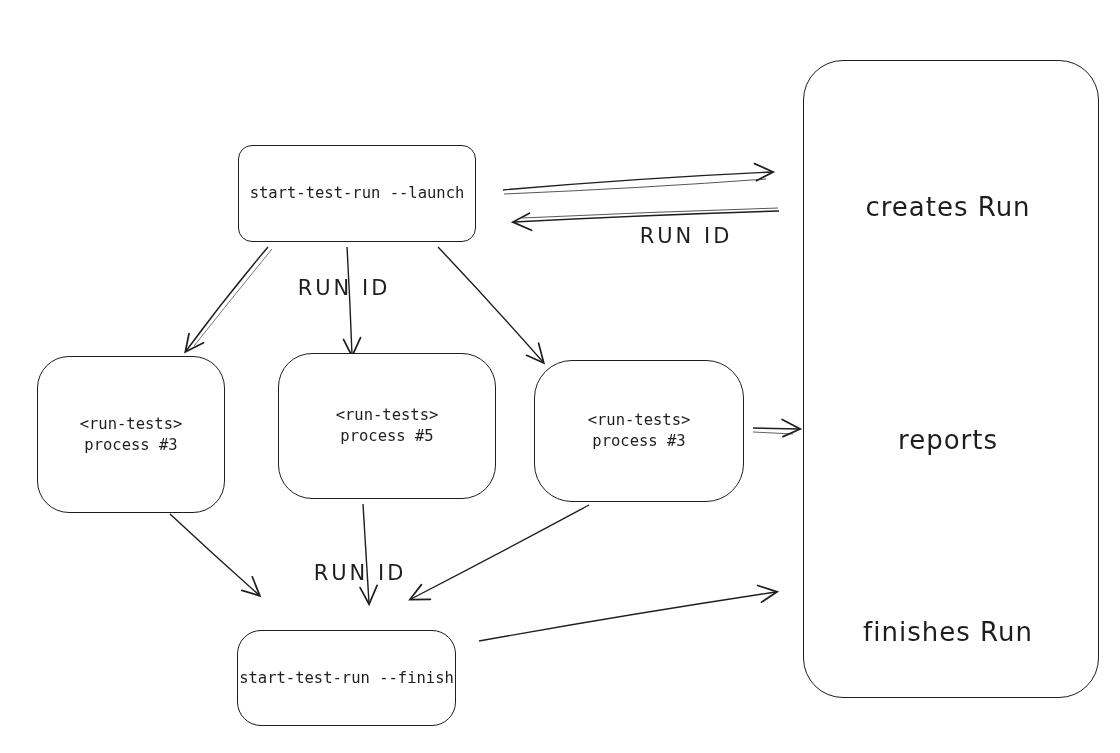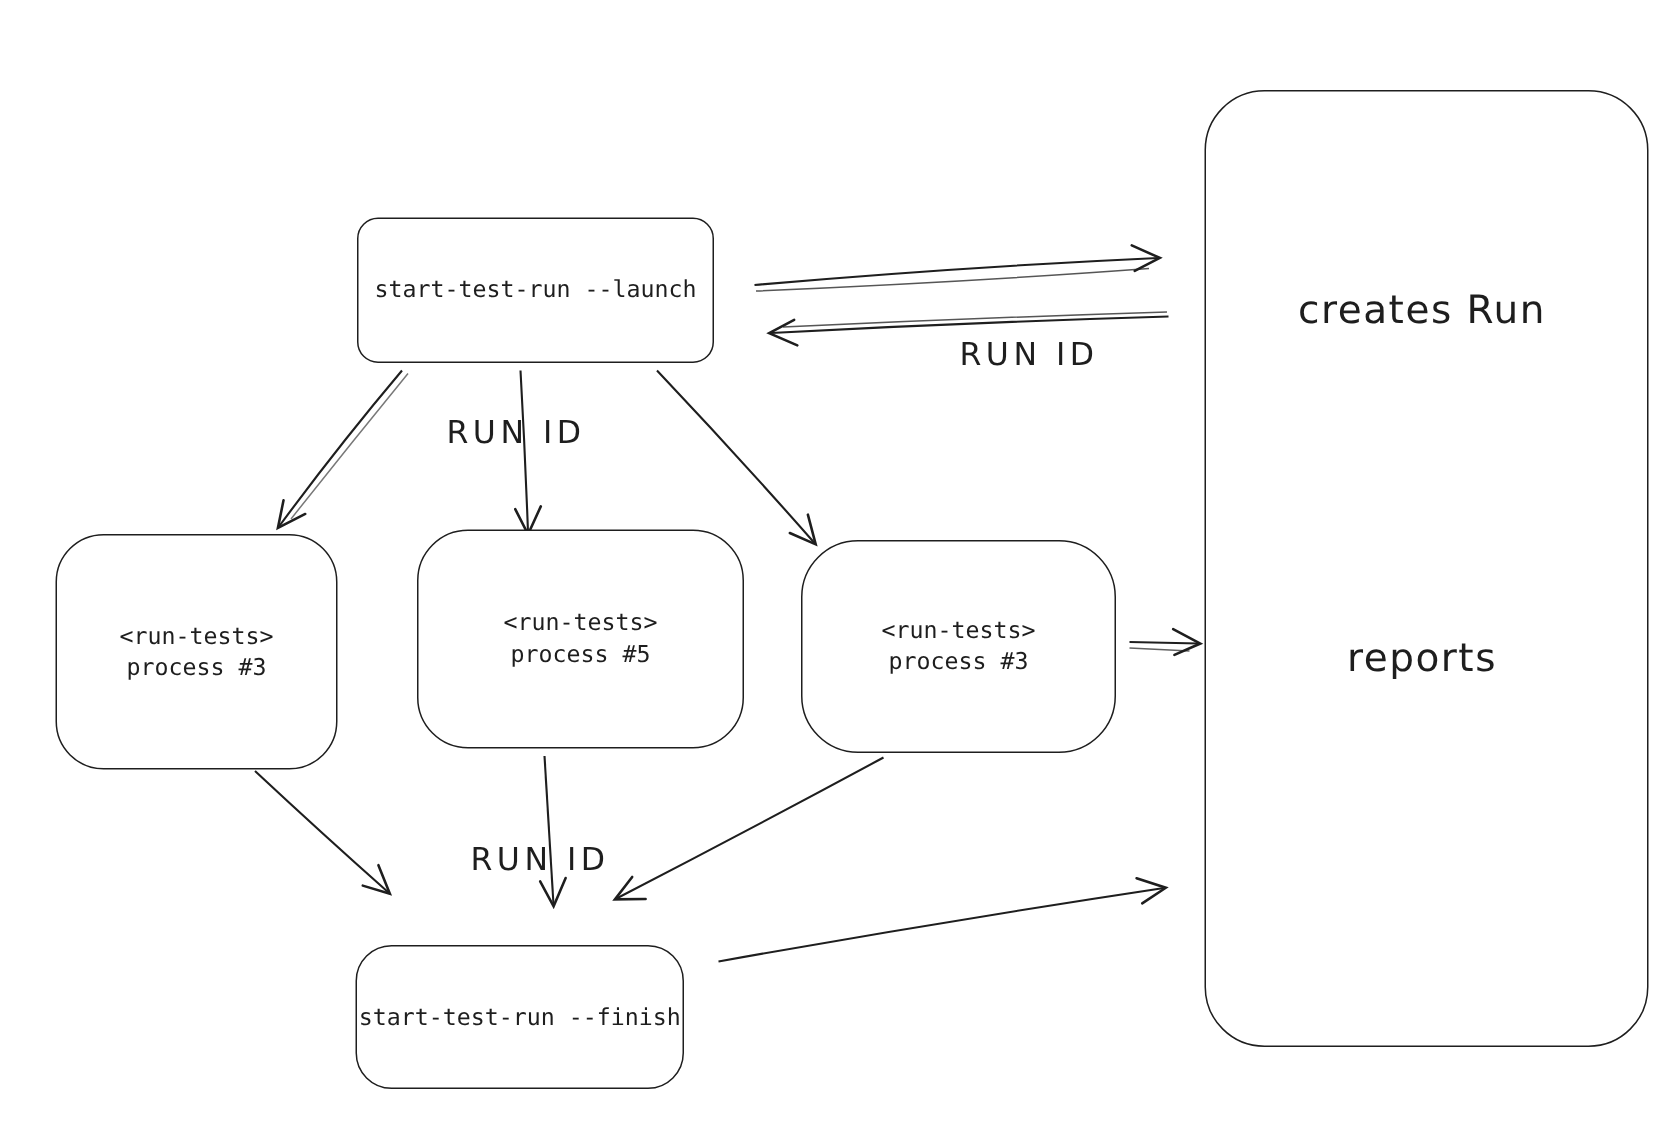--- a/index.html
+++ b/index.html
@@ -131,18 +131,19 @@
   <div class="node node-finish">
     <span class="code-text">start-test-run --finish</span>
   </div>
 
   <div class="node node-testomat"></div>
 
   <div class="hand-label testomat-label testomat-creates">creates Run</div>
   <div class="hand-label testomat-label testomat-adds">
     <div>reports</div>
   </div>
+  <div class="hand-label testomat-label testomat-finishes">finishes Run</div>
 
   <div class="hand-label run-id run-id-top">RUN ID</div>
   <div class="hand-label run-id run-id-right">RUN ID</div>
   <div class="hand-label run-id run-id-bottom">RUN ID</div>
 
 </div>
 
 </body></html>

